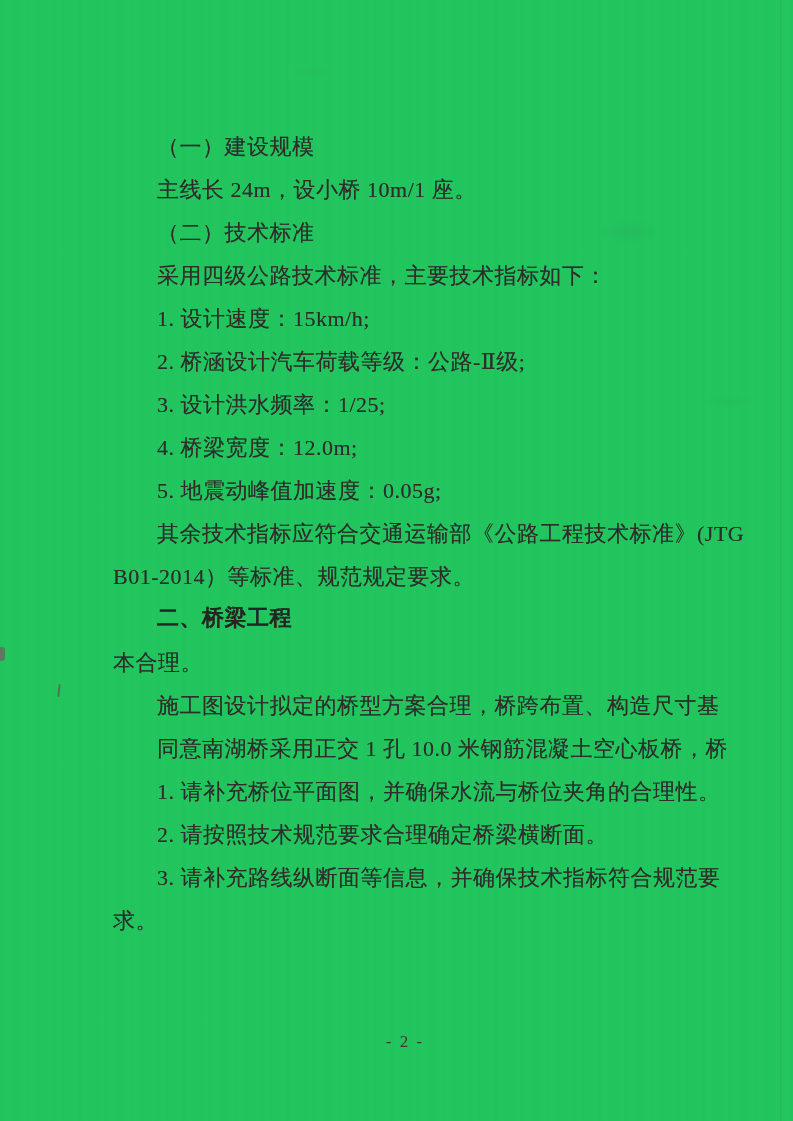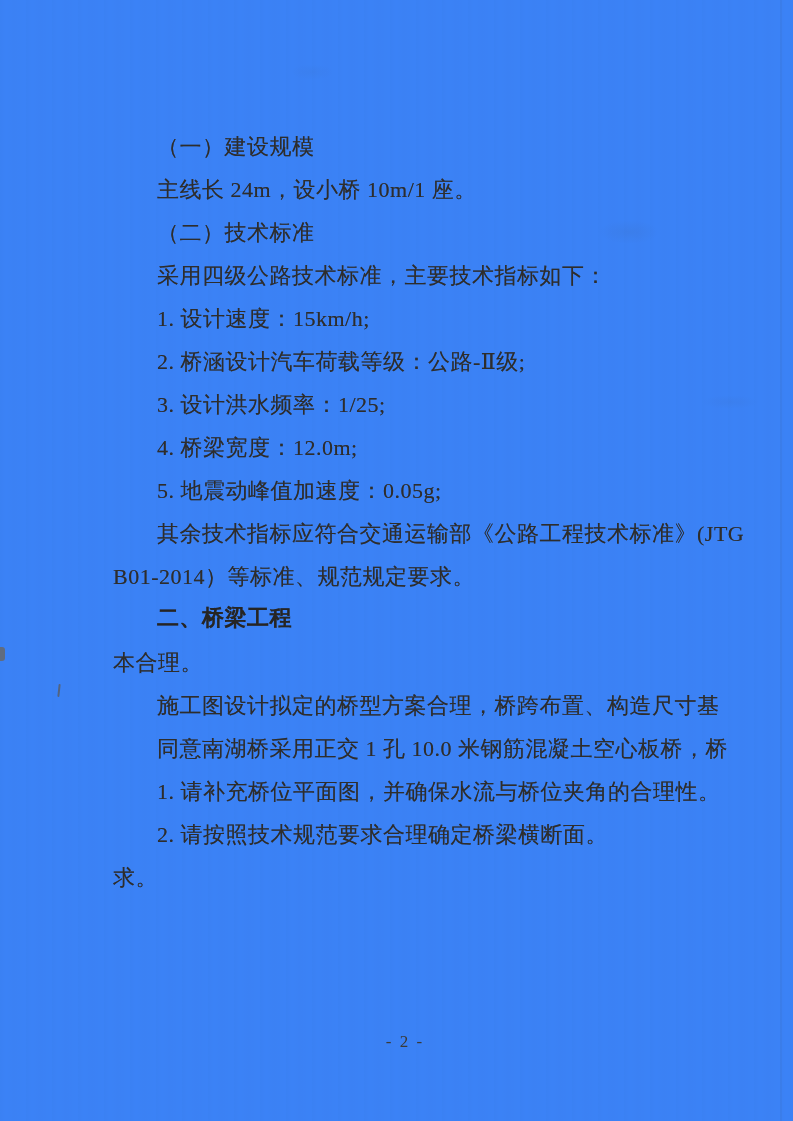--- a/index.html
+++ b/index.html
@@ -9,21 +9,21 @@
   body {
     width: 793px;
     height: 1121px;
     background: #e9e9e7;
     font-family: "Liberation Serif", "DejaVu Serif", serif;
   }
   .page {
     position: relative;
     width: 793px;
     height: 1121px;
-    background: #3b82f6;
+    background: #22c55e;
     overflow: hidden;
     color: #2b2b2b;
   }
   
   .page::before {
     content: "";
     position: absolute;
     inset: 0;
     background: repeating-linear-gradient(
       90deg,
@@ -142,20 +142,21 @@
     <div class="ln ind">4. 桥梁宽度：12.0m;</div>
     <div class="ln ind">5. 地震动峰值加速度：0.05g;</div>
     <div class="ln ind">其余技术指标应符合交通运输部《公路工程技术标准》(JTG</div>
     <div class="ln">B01-2014）等标准、规范规定要求。</div>
     <div class="ln ind bold">二、桥梁工程</div>
     <div class="ln">本合理。</div>
     <div class="ln ind">施工图设计拟定的桥型方案合理，桥跨布置、构造尺寸基</div>
     <div class="ln ind">同意南湖桥采用正交 1 孔 10.0 米钢筋混凝土空心板桥，桥</div>
     <div class="ln ind">1. 请补充桥位平面图，并确保水流与桥位夹角的合理性。</div>
     <div class="ln ind">2. 请按照技术规范要求合理确定桥梁横断面。</div>
+    <div class="ln ind">3. 请补充路线纵断面等信息，并确保技术指标符合规范要</div>
     <div class="ln">求。</div>
   </div>
 
   <div class="footer">- 2 -</div>
 
   <div class="edge-line-right"></div>
   <div class="smudge-a"></div>
   <div class="smudge-b"></div>
   <div class="smudge-c"></div>
   <div class="mark-tick"></div>

